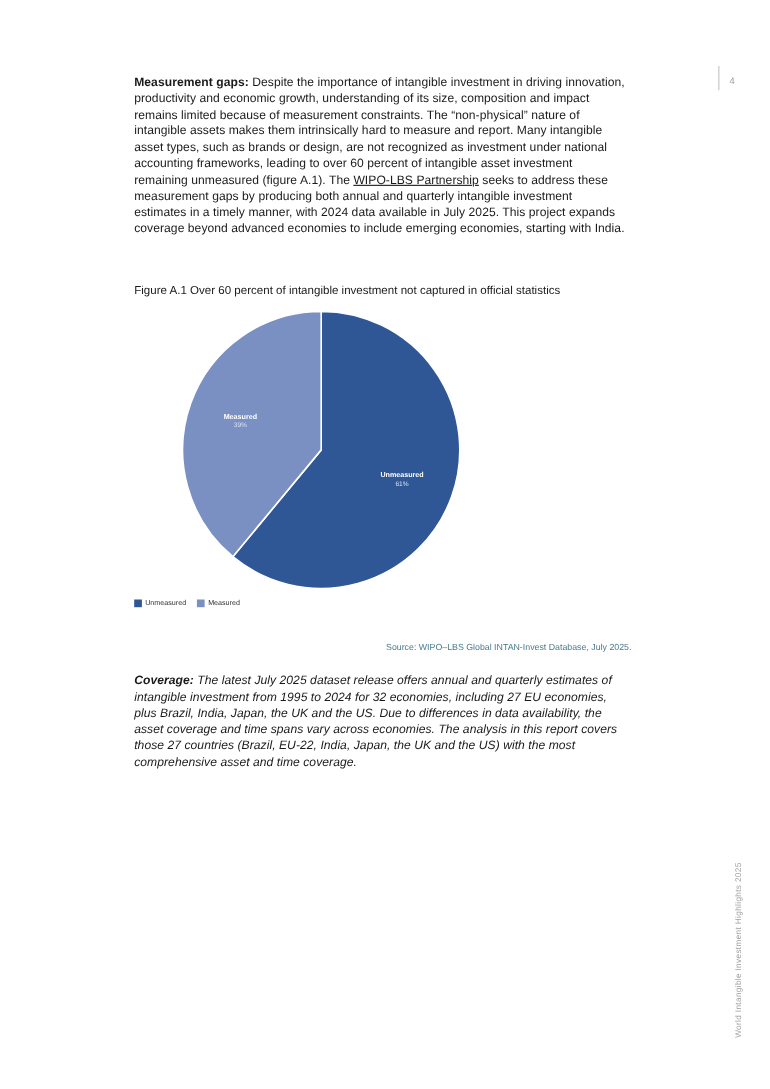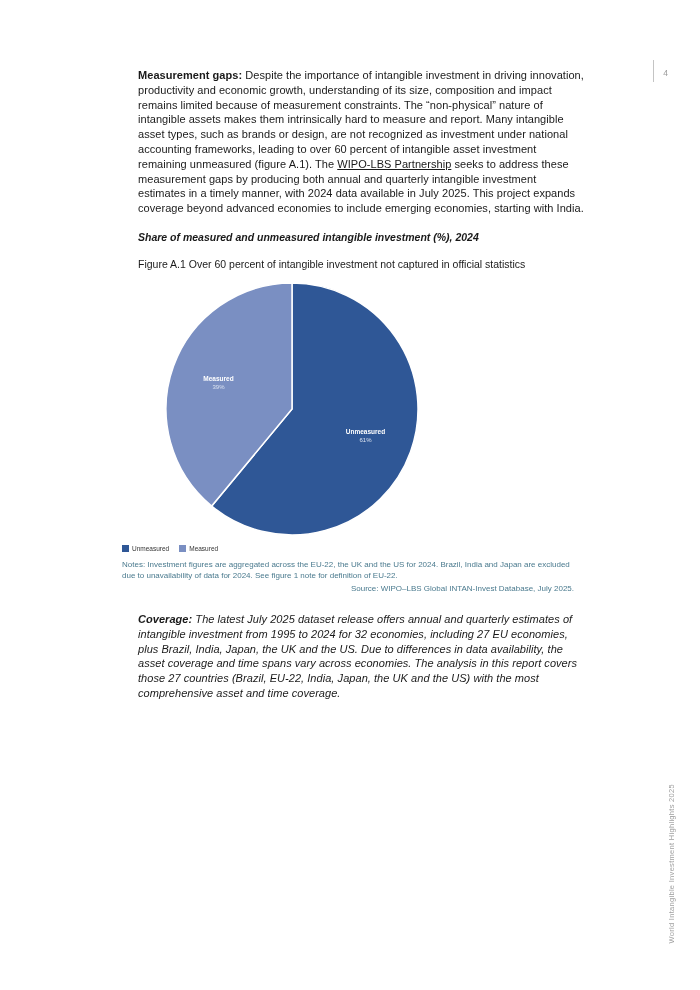--- a/index.html
+++ b/index.html
@@ -5,21 +5,21 @@
   html,body{margin:0;padding:0;background:#e9e9e9;}
   .page{
     position:relative;
     width:700px;height:990px;
     margin:0 auto;
     background:#ffffff;
     font-family:"Liberation Sans","DejaVu Sans",sans-serif;
     color:#1a1a1a;
     overflow:hidden;
   }
-  .content{position:absolute;left:138px;width:448px;}
+  .content{position:absolute;left:122px;width:448px;}
   .body-text{
     font-size:11px;line-height:14.8px;margin:0;
     letter-spacing:0.05px;
   }
   .body-text strong{font-weight:bold;}
   .link{color:#1a1a1a;text-decoration:underline;cursor:pointer;}
   .fig-subtitle{
     font-size:10.5px;font-style:italic;font-weight:600;margin:0;
   }
   .fig-caption{
@@ -68,23 +68,20 @@
 
   <div class="pagenum-block">
     <div class="pagenum-rule"></div>
     <div class="pagenum">4</div>
   </div>
 
   <div class="content" style="top:68px;">
     <p class="body-text"><strong>Measurement gaps:</strong><span> Despite the importance of intangible investment in driving innovation, productivity and economic growth, understanding of its size, composition and impact remains limited because of measurement constraints. The “non-physical” nature of intangible assets makes them intrinsically hard to measure and report. Many intangible asset types, such as brands or design, are not recognized as investment under national accounting frameworks, leading to over 60 percent of intangible asset investment remaining unmeasured (figure A.1). The </span><a class="link">WIPO-LBS Partnership</a><span> seeks to address these measurement gaps by producing both annual and quarterly intangible investment estimates in a timely manner, with 2024 data available in July 2025. This project expands coverage beyond advanced economies to include emerging economies, starting with India.</span></p>
   </div>
 
-  <div class="content" style="top:231px;">
-    <p class="fig-subtitle">Share of measured and unmeasured intangible investment (%), 2024</p>
-  </div>
 
   <div class="content" style="top:258px;">
     <p class="fig-caption">Figure A.1 Over 60 percent of intangible investment not captured in official statistics</p>
   </div>
 
   <div class="chart-wrap">
     <svg id="pie-svg" width="448" height="260" viewBox="0 0 448 260">
         <path d="M 170 129 L 170.00 3.00 A 126 126 0 1 1 89.68 226.08 Z" fill="#2f5796" stroke="#ffffff" stroke-width="1.5"></path>
         <text x="243.5" y="153.5" text-anchor="middle" class="slice-label-name">Unmeasured</text>
         <text x="243.5" y="161.5" text-anchor="middle" class="slice-label-value">61%</text>
@@ -98,21 +95,20 @@
     <span class="legend-item">
       <span class="swatch" id="sw0" style="background: rgb(47, 87, 150);"></span>
       <span>Unmeasured</span>
     </span>
     <span class="legend-item">
       <span class="swatch" id="sw1" style="background: rgb(122, 143, 194);"></span>
       <span>Measured</span>
     </span>
   </div>
 
-  <p class="notes">Notes: Investment figures are aggregated across the EU-22, the UK and the US for 2024. Brazil, India and Japan are excluded due to unavailability of data for 2024. See figure 1 note for definition of EU-22.</p>
   <p class="source">Source: WIPO–LBS Global INTAN-Invest Database, July 2025.</p>
 
   <div class="content" style="top:612px;font-style:italic;">
     <p class="body-text"><strong>Coverage:</strong><span> The latest July 2025 dataset release offers annual and quarterly estimates of intangible investment from 1995 to 2024 for 32 economies, including 27 EU economies, plus Brazil, India, Japan, the UK and the US. Due to differences in data availability, the asset coverage and time spans vary across economies. The analysis in this report covers those 27 countries (Brazil, EU-22, India, Japan, the UK and the US) with the most comprehensive asset and time coverage.</span></p>
   </div>
 
   <div class="side-label">World Intangible Investment Highlights 2025</div>
 
 </div>
 

